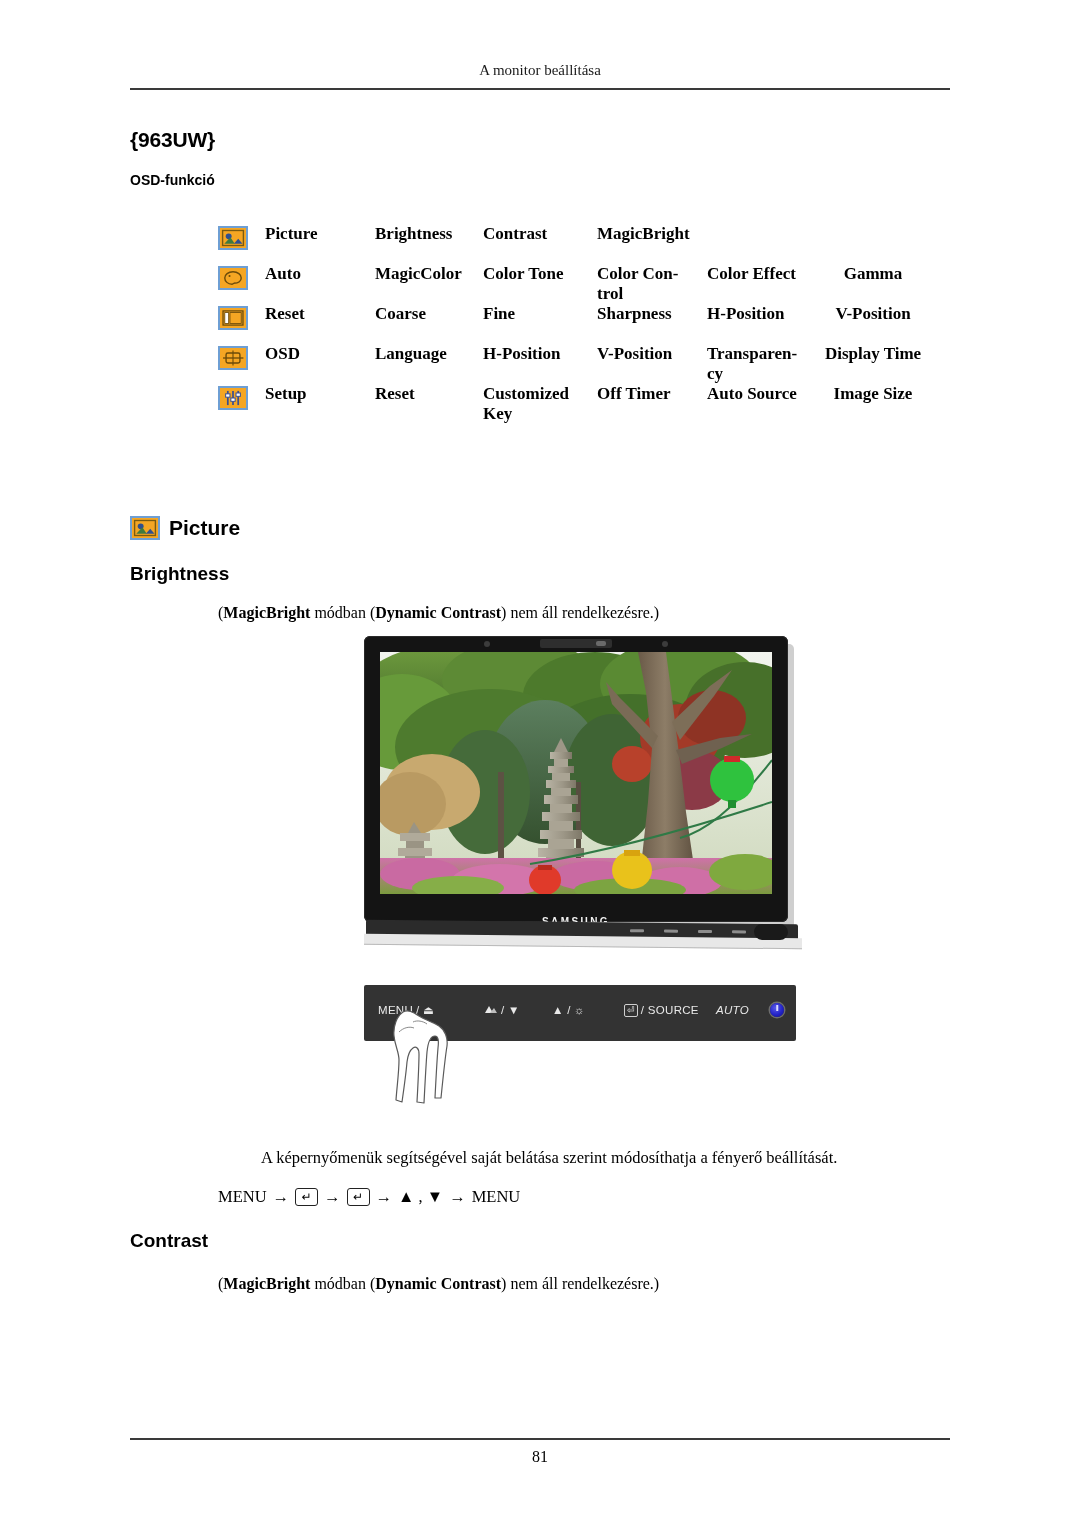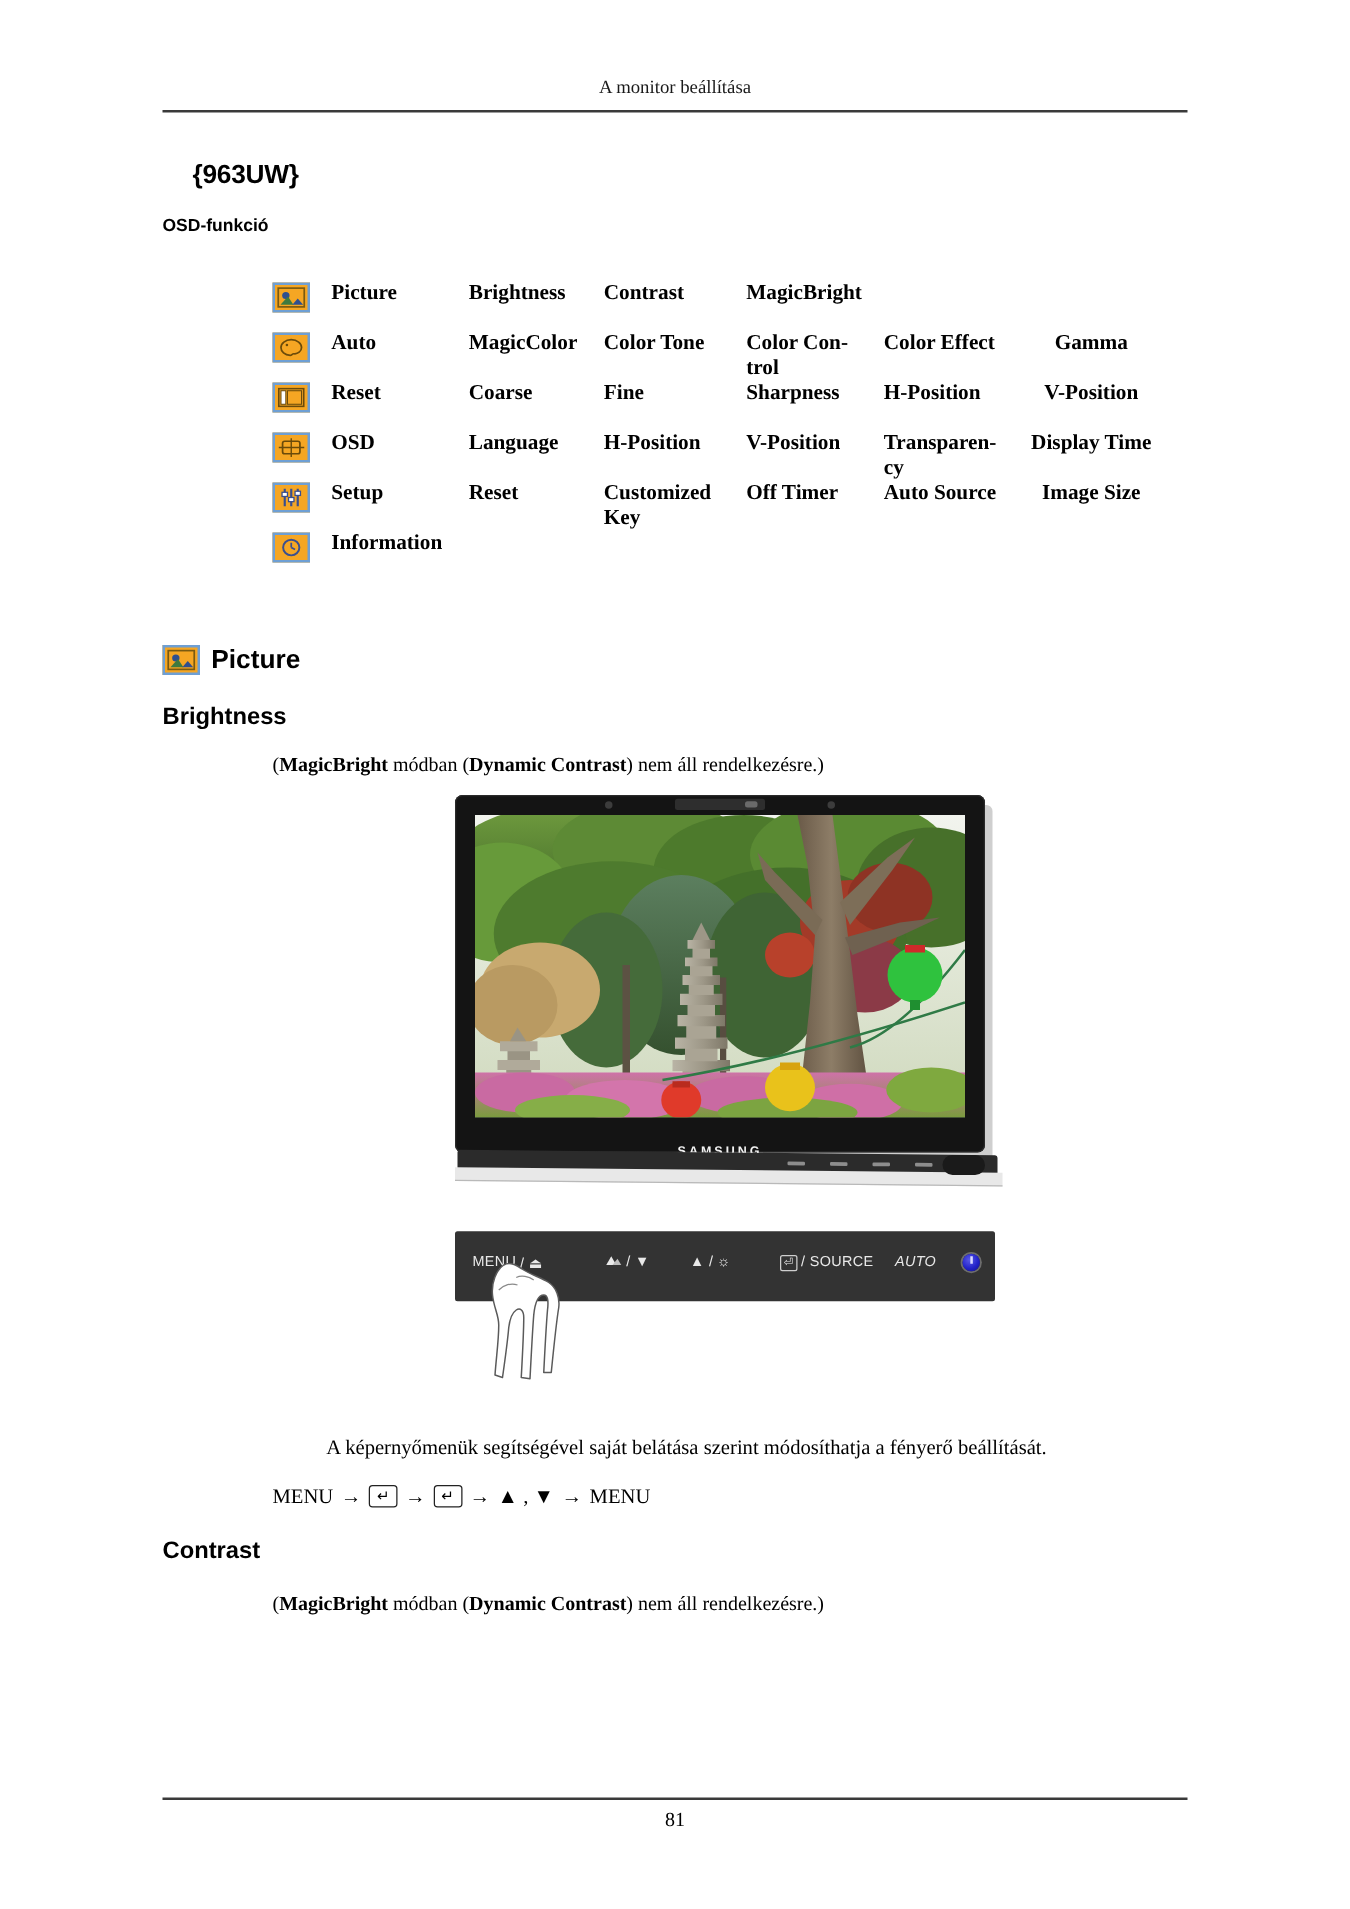--- a/index.html
+++ b/index.html
@@ -38,21 +38,20 @@
 
   
   .model-title {
     position: absolute;
     left: 130px;
     top: 128px;
     font-family: "Liberation Sans", sans-serif;
     font-weight: bold;
     font-size: 21px;
     letter-spacing: -0.2px;
-    margin-left: 24px;
   }
   .section-title {
     position: absolute;
     left: 130px;
     top: 172px;
     font-family: "Liberation Sans", sans-serif;
     font-weight: bold;
     font-size: 14px;
   }
 
@@ -478,37 +477,20 @@
       </span>
     </div>
     <div class="osd-label">Setup</div>
     <div class="osd-cell osd-c1">Reset</div>
     <div class="osd-cell osd-c2">Customized Key</div>
     <div class="osd-cell osd-c3">Off Timer</div>
     <div class="osd-cell osd-c4">Auto Source</div>
     <div class="osd-cell osd-c5">Image Size</div>
   </div>
 
-  <div class="osd-row">
-    <div class="osd-icon-cell">
-      <span class="osd-icon">
-        <svg viewBox="0 0 30 24" preserveAspectRatio="none">
-          <circle cx="15" cy="12" r="7.5" fill="none" stroke="#3a4f8f" stroke-width="1.8"></circle>
-          <line x1="15" y1="12" x2="15" y2="7.5" stroke="#3a4f8f" stroke-width="1.6"></line>
-          <line x1="15" y1="12" x2="18.5" y2="14" stroke="#3a4f8f" stroke-width="1.6"></line>
-        </svg>
-      </span>
-    </div>
-    <div class="osd-label">Information</div>
-    <div class="osd-cell osd-c1"></div>
-    <div class="osd-cell osd-c2"></div>
-    <div class="osd-cell osd-c3"></div>
-    <div class="osd-cell osd-c4"></div>
-    <div class="osd-cell osd-c5"></div>
-  </div>
 </div>
 
 <div class="picture-heading">
   <span>
     <span class="osd-icon">
       <svg viewBox="0 0 30 24" preserveAspectRatio="none">
         <rect x="3" y="3" width="24" height="18" fill="none" stroke="#7a5a10" stroke-width="1.6"></rect>
         <circle cx="10" cy="10" r="3.4" fill="#2f4f8f"></circle>
         <path d="M5 19 L12 11 L17 19 Z" fill="#3f7a3f"></path>
         <path d="M16 19 L21 13 L26 19 Z" fill="#2f4f8f"></path>

